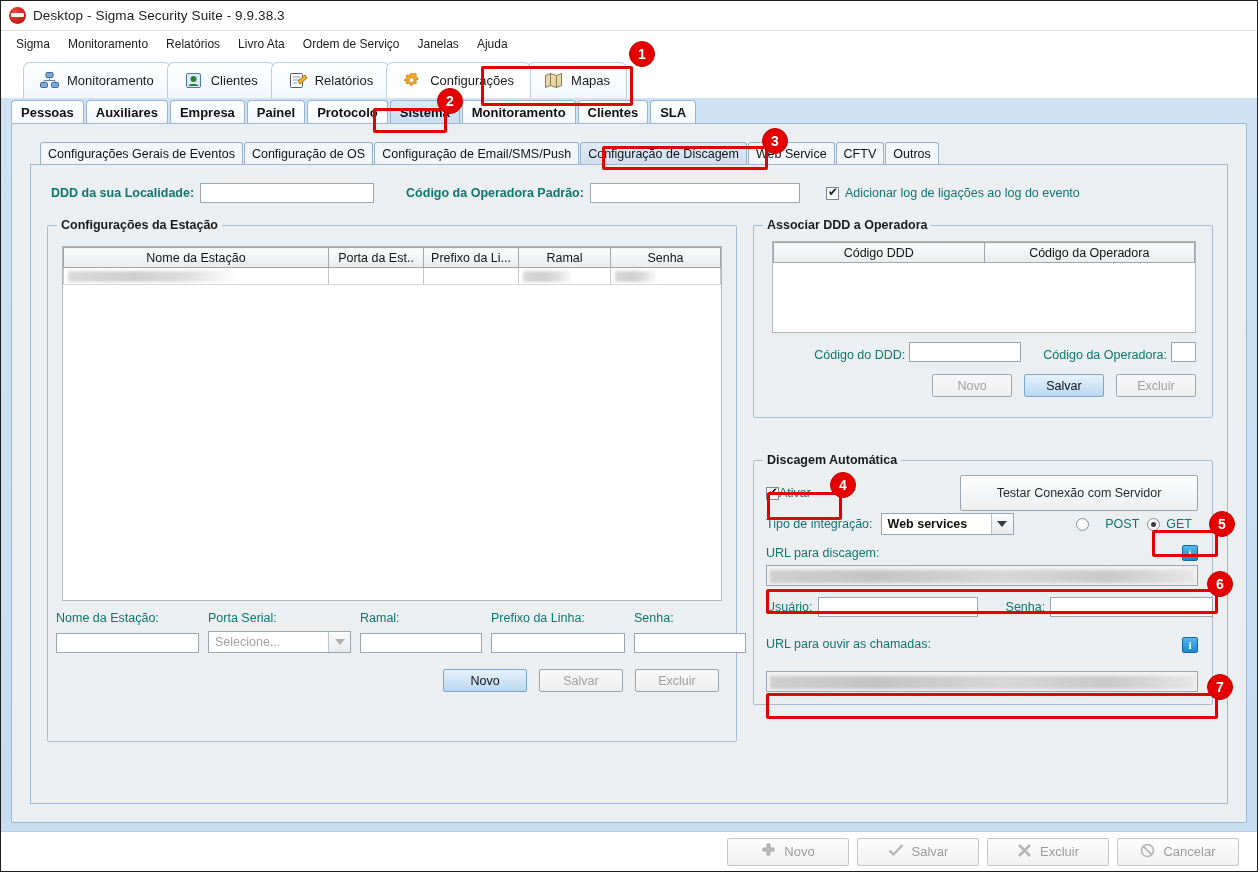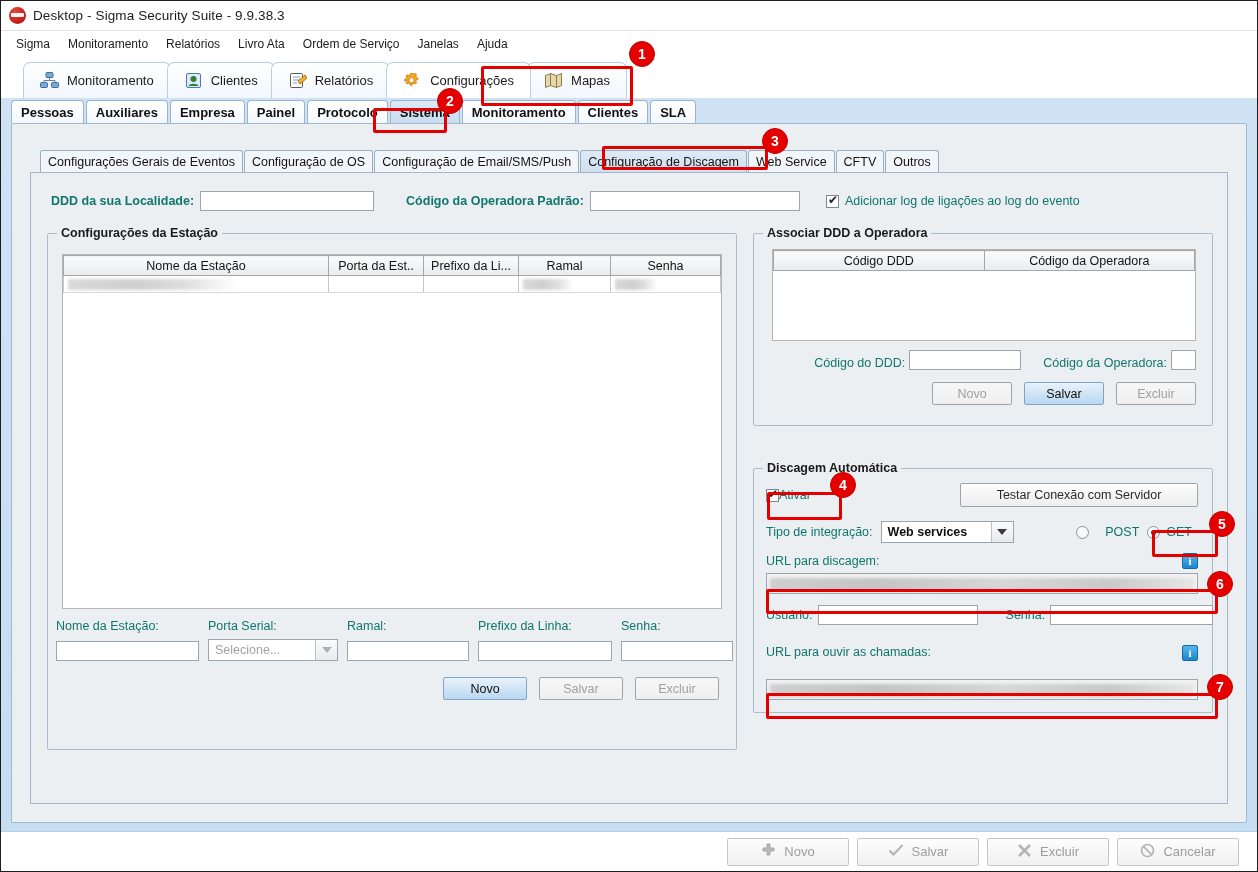--- a/index.html
+++ b/index.html
@@ -118,21 +118,21 @@
     border-radius:2px;
     display:flex; flex-direction:column;
     position:relative;
   }
 
   
   #tab3-strip {
     height:24px; flex:0 0 24px;
     display:flex; align-items:flex-end;
     padding-left:28px;
-    margin-top:24px;
+    margin-top:16px;
     position:relative; z-index:2;
   }
   .t3 {
     height:22px; padding:0 7px;
     display:flex; align-items:center;
     border:1px solid #97b0c6; border-bottom:none;
     border-radius:3px 3px 0 0;
     background:#f3f6f9;
     font-size:12.5px; color:#131313;
     margin-right:1px; cursor:default; white-space:nowrap;
@@ -432,21 +432,21 @@
           </div>
 
           <div style="position:absolute; left:8px; top:385px; right:14px;">
             <div style="display:flex; align-items:flex-end; gap:9px;">
               <div style="width:145px;">
                 <div class="lbl">Nome da Estação:</div>
                 <input class="txt" style="width: 143px; margin-top: 8px;" value="">
               </div>
               <div style="width:146px;">
                 <div class="lbl">Porta Serial:</div>
-                <span class="combo dis" style="width:130px; margin-top:6px;">
+                <span class="combo dis" style="width:143px; margin-top:6px;">
                   <span class="cval" style="flex:1 1 auto;">Selecione...</span>
                   <span class="carrow">
                       <i></i>
                     </span>
                 </span>
               </div>
               <div style="width:130px;">
                 <div class="lbl">Ramal:</div>
                 <input class="txt" style="width: 122px; margin-top: 8px;" value="">
               </div>
@@ -497,21 +497,21 @@
         </div>
 
         <div class="group" style="left:722px; top:295px; width:460px; height:245px;">
           <div class="gtitle">Discagem Automática</div>
 
           <div style="position:absolute; left:12px; top:14px; right:14px; display:flex; align-items:center;">
             <span style="display:inline-flex; align-items:center; ">
               <span class="cbox checked"></span>
               <span class="lbl">Ativar</span>
             </span>
-            <button class="btn" style="margin-left:auto; width:238px; height:24px;">Testar Conexão com Servidor</button>
+            <button class="btn" style="margin-left:auto; width:238px; height:36px;">Testar Conexão com Servidor</button>
           </div>
 
           <div style="position:absolute; left:12px; top:52px; right:14px; display:flex; align-items:center;">
             <span class="lbl">Tipo de integração:</span>
             <span class="combo" style="width:133px; margin-left:8px;">
               <span class="cval" style="flex:1 1 auto; font-weight:bold;">Web services</span>
               <span class="carrow">
                   <i></i>
                 </span>
             </span>

